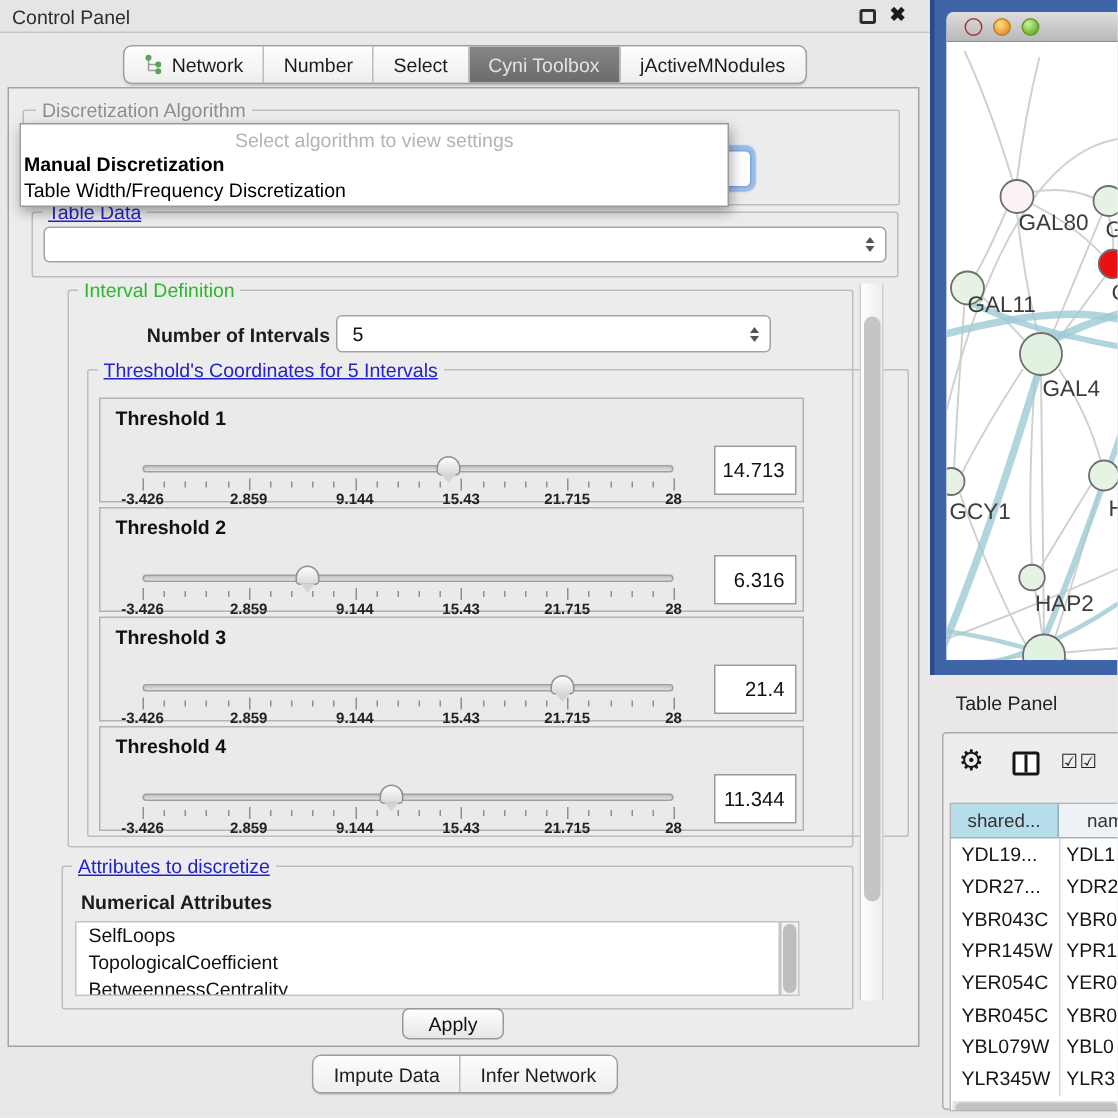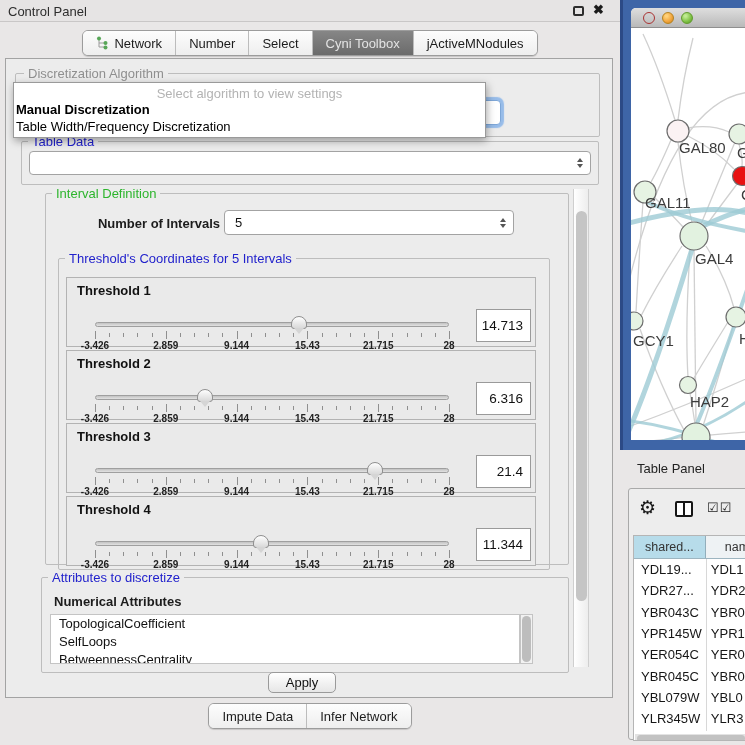--- a/index.html
+++ b/index.html
@@ -19,21 +19,21 @@
   .seg:first-child { border-left:none; }
   .seg.sel { background:linear-gradient(#868686,#6b6b6b); color:#e3e3e3; }
   .top-tabbar { left:0; top:30px; width:620px; height:26px; display:flex; justify-content:center; }
   .bottom-tabbar { left:0; top:703px; width:620px; height:26px; display:flex; justify-content:center; }
   .net-glyph { width:13px; height:14px; display:inline-block; }
 
   
   .main-panel { left:5px; top:58px; width:608px; height:640px; border:1px solid #a3a3a3; background:#ececec; }
   .group { position:absolute; border:1px solid #bdbdbd; border-radius:2px; background:transparent; }
   .group-label { position:absolute; font-size:13px; background:#ececec; padding:0 4px; line-height:14px; }
-  .g-gray { color:#8f8f8f; } .g-blue { color:#2222cc; } .g-green { color:#2db52d; }
+  .g-gray { color:#8f8f8f; } .g-blue { color:#2222cc;text-decoration:underline; } .g-green { color:#2db52d; }
 
   
   .combo { position:absolute; background:#fff; border:1px solid #a3a3a3; border-radius:4px; font-size:13px; color:#111; display:flex; align-items:center; padding:0 22px 0 10px; cursor:pointer; }
   .combo .arrows { position:absolute; right:7px; top:50%; transform:translateY(-50%); display:flex; flex-direction:column; gap:2px; }
   .combo .arr-up { width:0; height:0; border-left:3.5px solid transparent; border-right:3.5px solid transparent; border-bottom:4.5px solid #555; }
   .combo .arr-dn { width:0; height:0; border-left:3.5px solid transparent; border-right:3.5px solid transparent; border-top:4.5px solid #555; }
 
   
   .focus-combo { left:355px; top:41px; width:140px; height:25px; background:#fff; border:1px solid #7ea7d8; border-radius:4px; box-shadow:0 0 1px 3px rgba(95,156,231,.6); z-index:4; }
 
@@ -170,21 +170,21 @@
 
     <span class="lbl bold" style="left:42px; top:22px; width:132px; text-align:right;">Number of Intervals</span>
     <div class="combo" style="left:178px; top:16px; width:290px; height:25px;">
       <span>5</span>
       <span class="arrows">
           <i class="arr-up"></i>
           <i class="arr-dn"></i>
         </span>
     </div>
 
-    <div class="group" style="left:12px; top:64px; width:492px; height:312px;">
+    <div class="group" style="left:12px; top:52px; width:548px; height:312px;">
       <span class="group-label g-blue" style="left:6px; top:-7px;">Threshold's Coordinates for 5 Intervals</span>
 
       <div class="threshold-panel" style="top:18px;">
         <span class="tp-title">Threshold 1</span>
         <div class="track-wrap">
           <div class="slider-track"></div>
           <div class="slider-thumb" style="left: 57.7197%;"></div>
           <div class="ticks">
               <i class="major" style="left: 0%;"></i>
               <i style="left: 4%;"></i>
@@ -359,22 +359,22 @@
         </div>
         <div class="value-box">11.344</div>
       </div>
     </div>
   </div>
 
   <div class="group" style="left:35px; top:518px; width:528px; height:96px;">
     <span class="group-label g-blue" style="left:6px; top:-7px;">Attributes to discretize</span>
     <span class="lbl bold" style="left:12px; top:16px;">Numerical Attributes</span>
     <div class="attr-list">
+      <div>SelfLoops</div>
       <div>TopologicalCoefficient</div>
-      <div>SelfLoops</div>
       <div>BetweennessCentrality</div>
     </div>
     <div class="list-scroll">
         <i></i>
       </div>
   </div>
 
   <div class="apply-btn">Apply</div>
 
   <div class="main-scroll">

